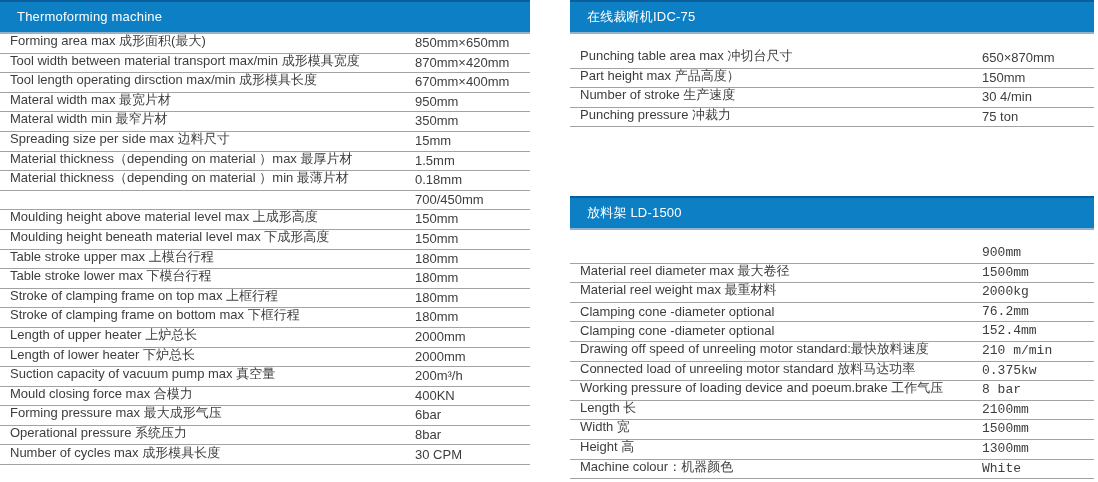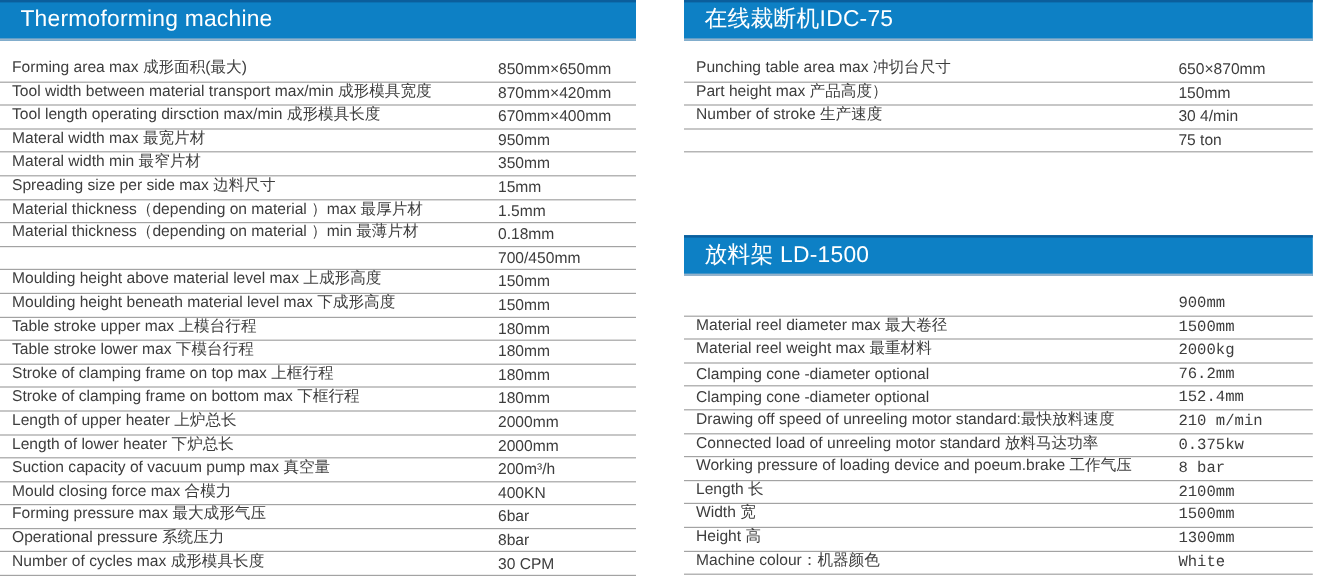--- a/index.html
+++ b/index.html
@@ -12,21 +12,21 @@
     overflow: hidden;
   }
   .spec-table { position: absolute; }
   .spec-header {
     box-sizing: border-box;
     height: 34px;
     background: var(--header-bg, #0d80c5);
     border-top: 2px solid var(--header-top-edge, #0b5e9c);
     border-bottom: 2px solid var(--header-bottom-edge, #93b2cb);
     color: var(--header-text, #ffffff);
-    font-size: 19px;
+    font-size: 13px;
     line-height: 29px;
     padding-left: 17px;
     letter-spacing: 0.2px;
     white-space: nowrap;
   }
   .rows { }
   .row {
     position: relative;
     box-sizing: border-box;
     height: 19.6px;
@@ -35,21 +35,21 @@
   .lbl, .val {
     position: absolute;
     bottom: 2.5px;
     font-size: 13px;
     color: var(--body-text, #3d3d3d);
     white-space: nowrap;
   }
   .lbl { left: 10px; }
   
   .t-left  { left: 0;     top: 0;     width: 530px; }
-  .t-left  .rows { margin-top: 15px; }
+  .t-left  .rows { }
   .t-left  .val  { left: 415px; }
   
   .t-r1    { left: 570px; top: 0;     width: 524px; }
   .t-r1    .rows { margin-top: 15px; }
   .t-r1    .val  { left: 412px; }
   
   .t-r2    { left: 570px; top: 196px; width: 524px; }
   .t-r2    .rows { margin-top: 14px; }
   .t-r2    .val  { left: 412px; font-family: Liberation Mono, monospace; }
 </style>
@@ -160,20 +160,21 @@
         </div>
         <div class="row">
           <span class="lbl">Part height max 产品高度）</span>
           <span class="val">150mm</span>
         </div>
         <div class="row">
           <span class="lbl">Number of stroke  生产速度</span>
           <span class="val">30 4/min</span>
         </div>
         <div class="row">
+          <span class="lbl">Punching pressure  冲裁力</span>
           <span class="val">75 ton</span>
         </div>
       </div>
   </section>
 
   <section class="spec-table t-r2">
     <header class="spec-header">放料架 LD-1500</header>
     <div class="rows">
         <div class="row">
           <span class="val">900mm</span>

